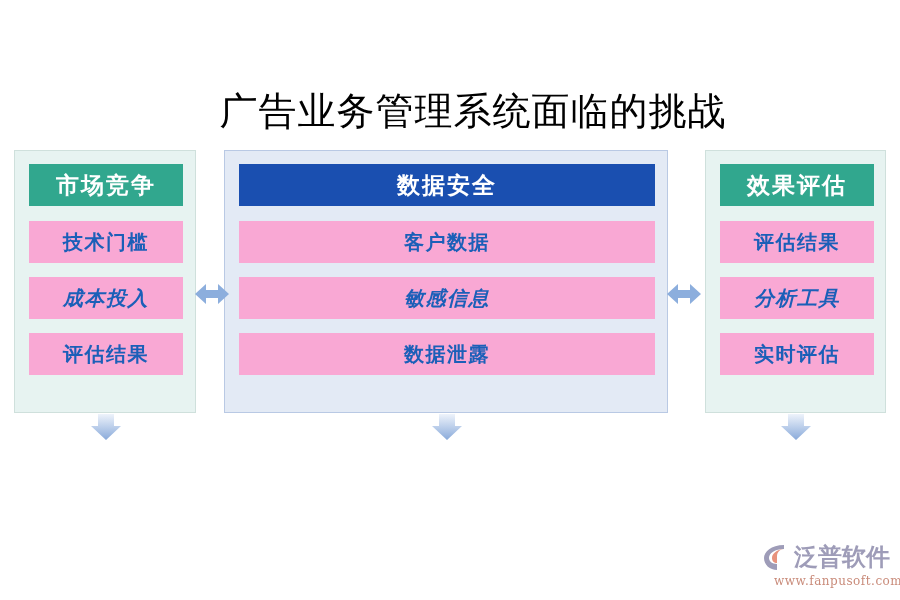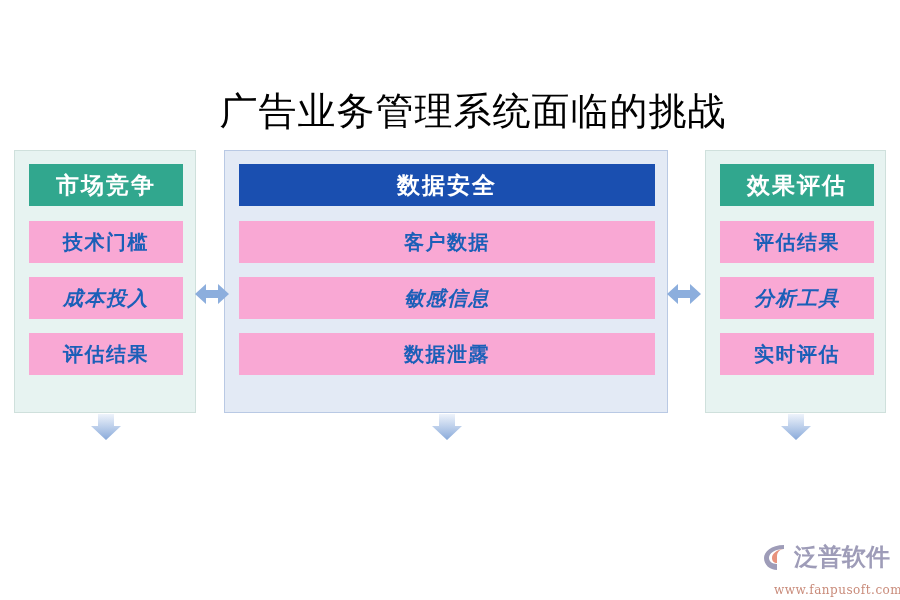--- a/index.html
+++ b/index.html
@@ -179,21 +179,21 @@
     color: #9e9cb8;
     letter-spacing: 0px;
     line-height: 30px;
     white-space: nowrap;
     font-family: "DejaVu Sans", "Liberation Sans", sans-serif;
   }
   .logo-url {
     font-size: 12px;
     color: #c98b7a;
     letter-spacing: 0.5px;
-    margin-top: 9px;
+    margin-top: 0;
     margin-left: 12px;
     white-space: nowrap;
     font-family: "DejaVu Serif", "Liberation Serif", serif;
   }
 </style>
 </head>
 <body>
 
 <div id="canvas">
 

